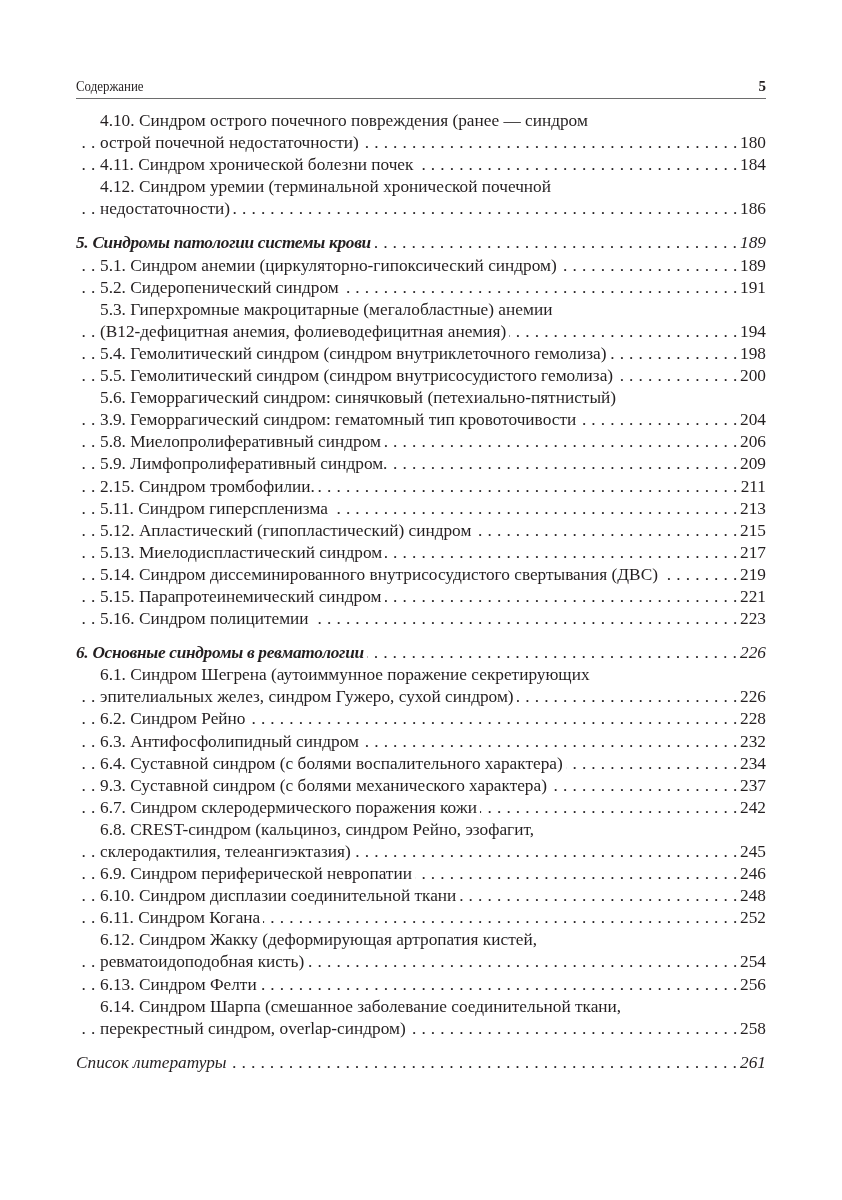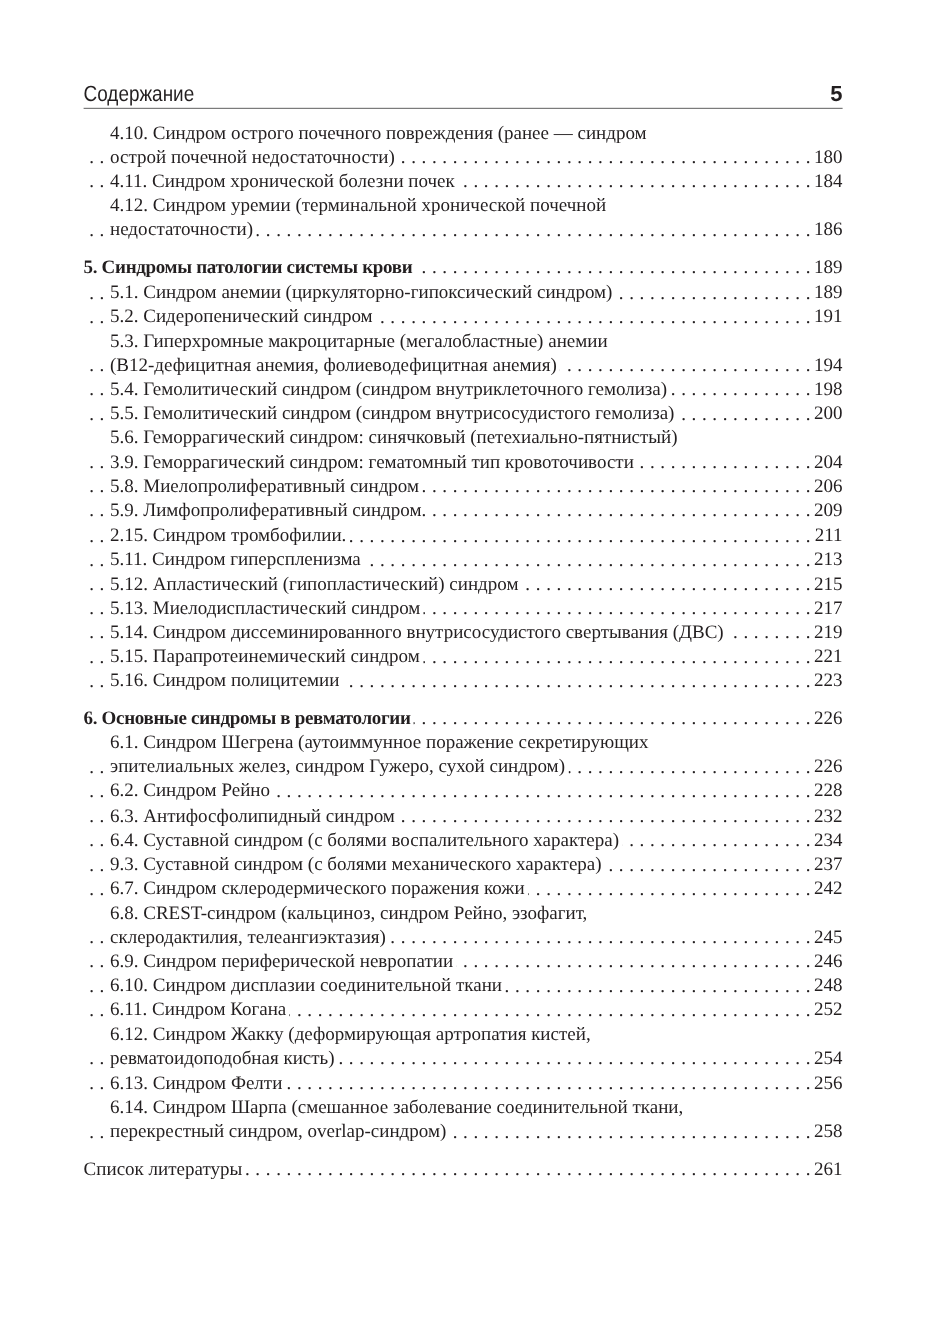--- a/index.html
+++ b/index.html
@@ -1,30 +1,30 @@
 <!DOCTYPE html>
 <html><head>
   <meta charset="utf-8">
   <style>
     html, body { margin: 0; padding: 0; background: #ffffff; }
     body { width: 842px; height: 1200px; position: relative; overflow: hidden; color: #231f20; }
     .header {
       position: absolute; left: 76px; top: 74px; width: 690px; height: 24px;
-      font-family: Liberation Sans, sans-serif; font-size: 20px; line-height: 24px;
+      font-family: Liberation Serif, serif; font-size: 15px; line-height: 24px;
       border-bottom: 1.2px solid #6d6d6d;
     }
     .header .title { position: absolute; left: 0; top: 0; transform: scaleX(0.86); transform-origin: left; letter-spacing: 0; }
     .header .pnum { position: absolute; right: 0; top: 0; font-weight: bold; }
     .toc {
       position: absolute; left: 76px; top: 110px; width: 690px;
       font-family: "Liberation Serif", serif; font-size: 17.3px; line-height: 22.1px;
     }
     .line { position: relative; height: 22.1px; white-space: nowrap; overflow: hidden; }
     .line.l2 { padding-left: 24px; }
-    .line.l1 { padding-left: 0; }
+    .line.l1 { padding-left: 0; font-style: italic; }
     .line .txt { background: #fff; position: relative; z-index: 2; padding-right: 3px; text-align: right; }
     .line.bold .txt { font-weight: bold; letter-spacing: -0.3px; }
     .line.leader::before {
       content: ". . . . . . . . . . . . . . . . . . . . . . . . . . . . . . . . . . . . . . . . . . . . . . . . . . . . . . . . . . . . . . . . . . . . . . . . . . . . . . . . . . . . . . . . . . . . . . . . . . . . . . . . . . . . . . . . . .";
       position: absolute; left: 0; right: 0; top: 0; z-index: 1; white-space: nowrap; overflow: hidden;
       letter-spacing: 0.4px; text-align: right; direction: rtl;
     }
     .line .pg { position: absolute; right: 0; top: 0; z-index: 2; background: #fff; padding-left: 2px; text-align: right; }
     .gap { height: 12px; }
   </style>

